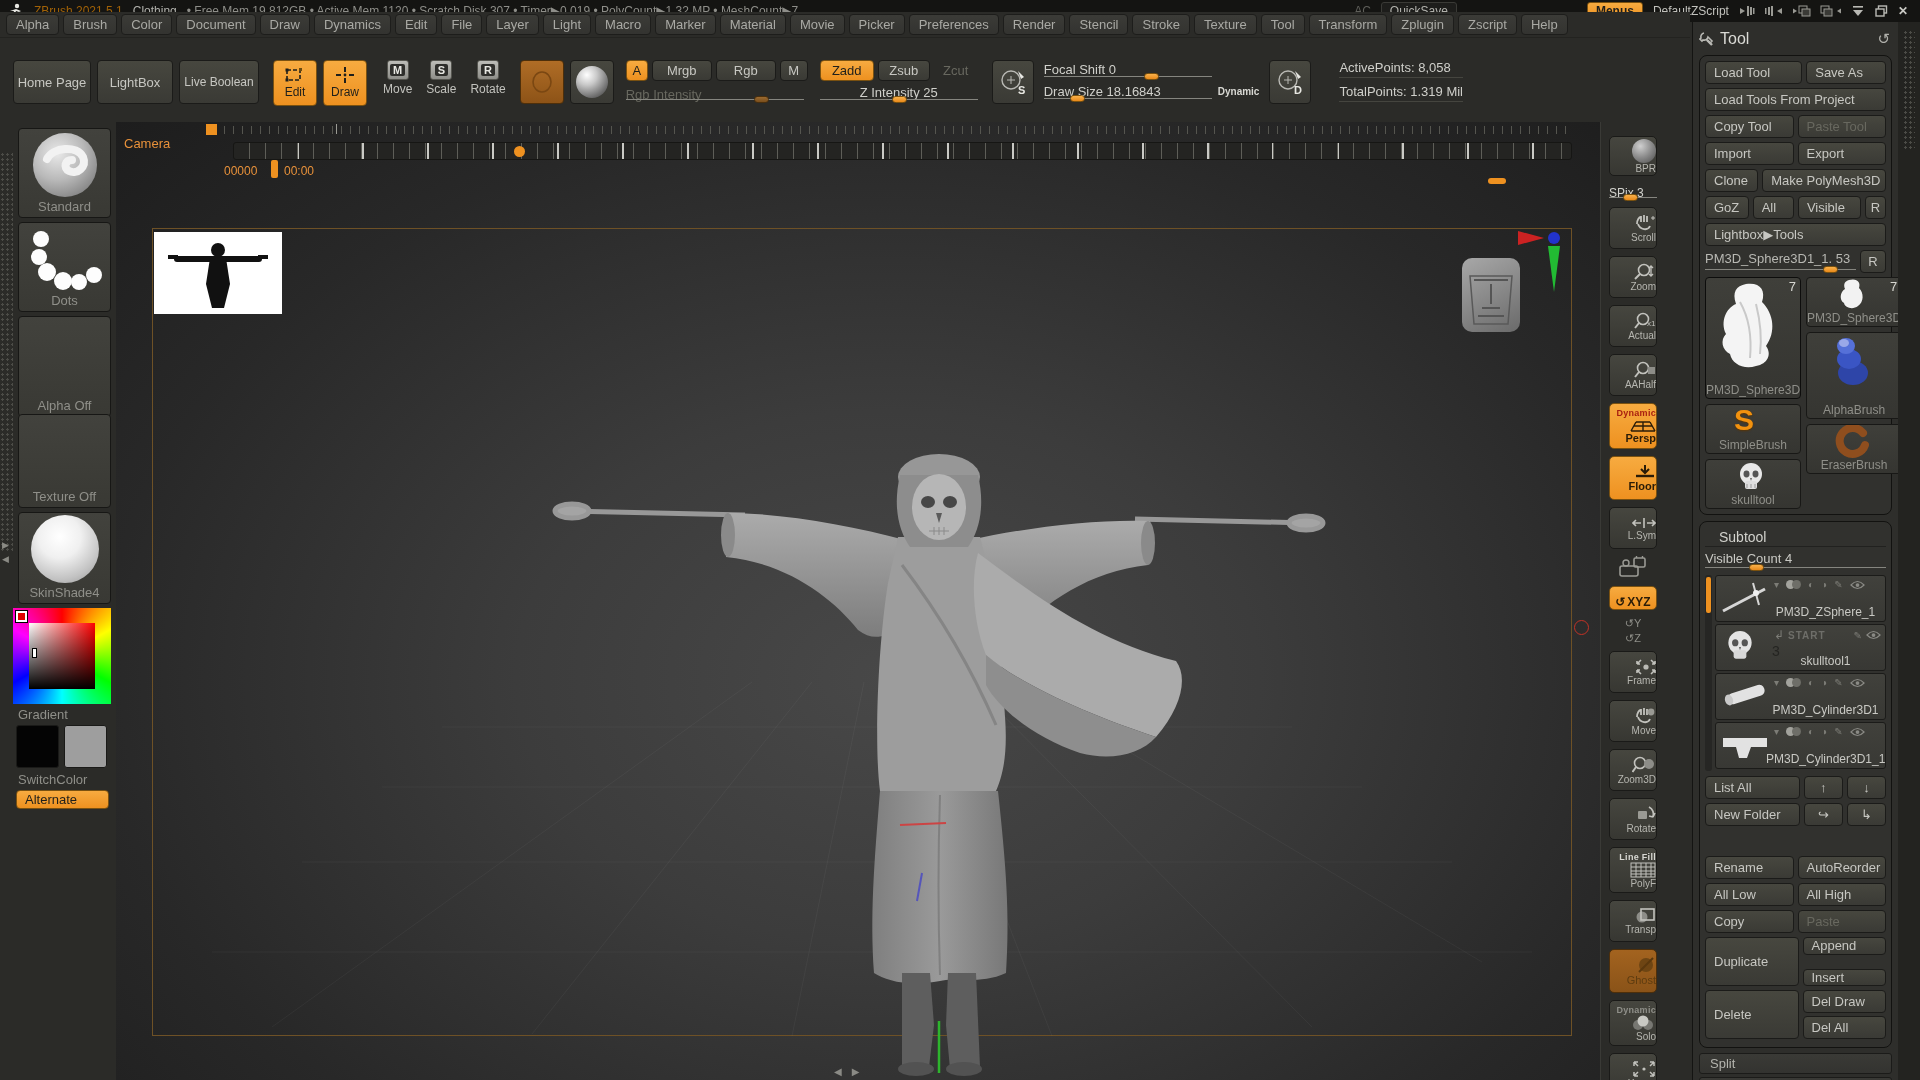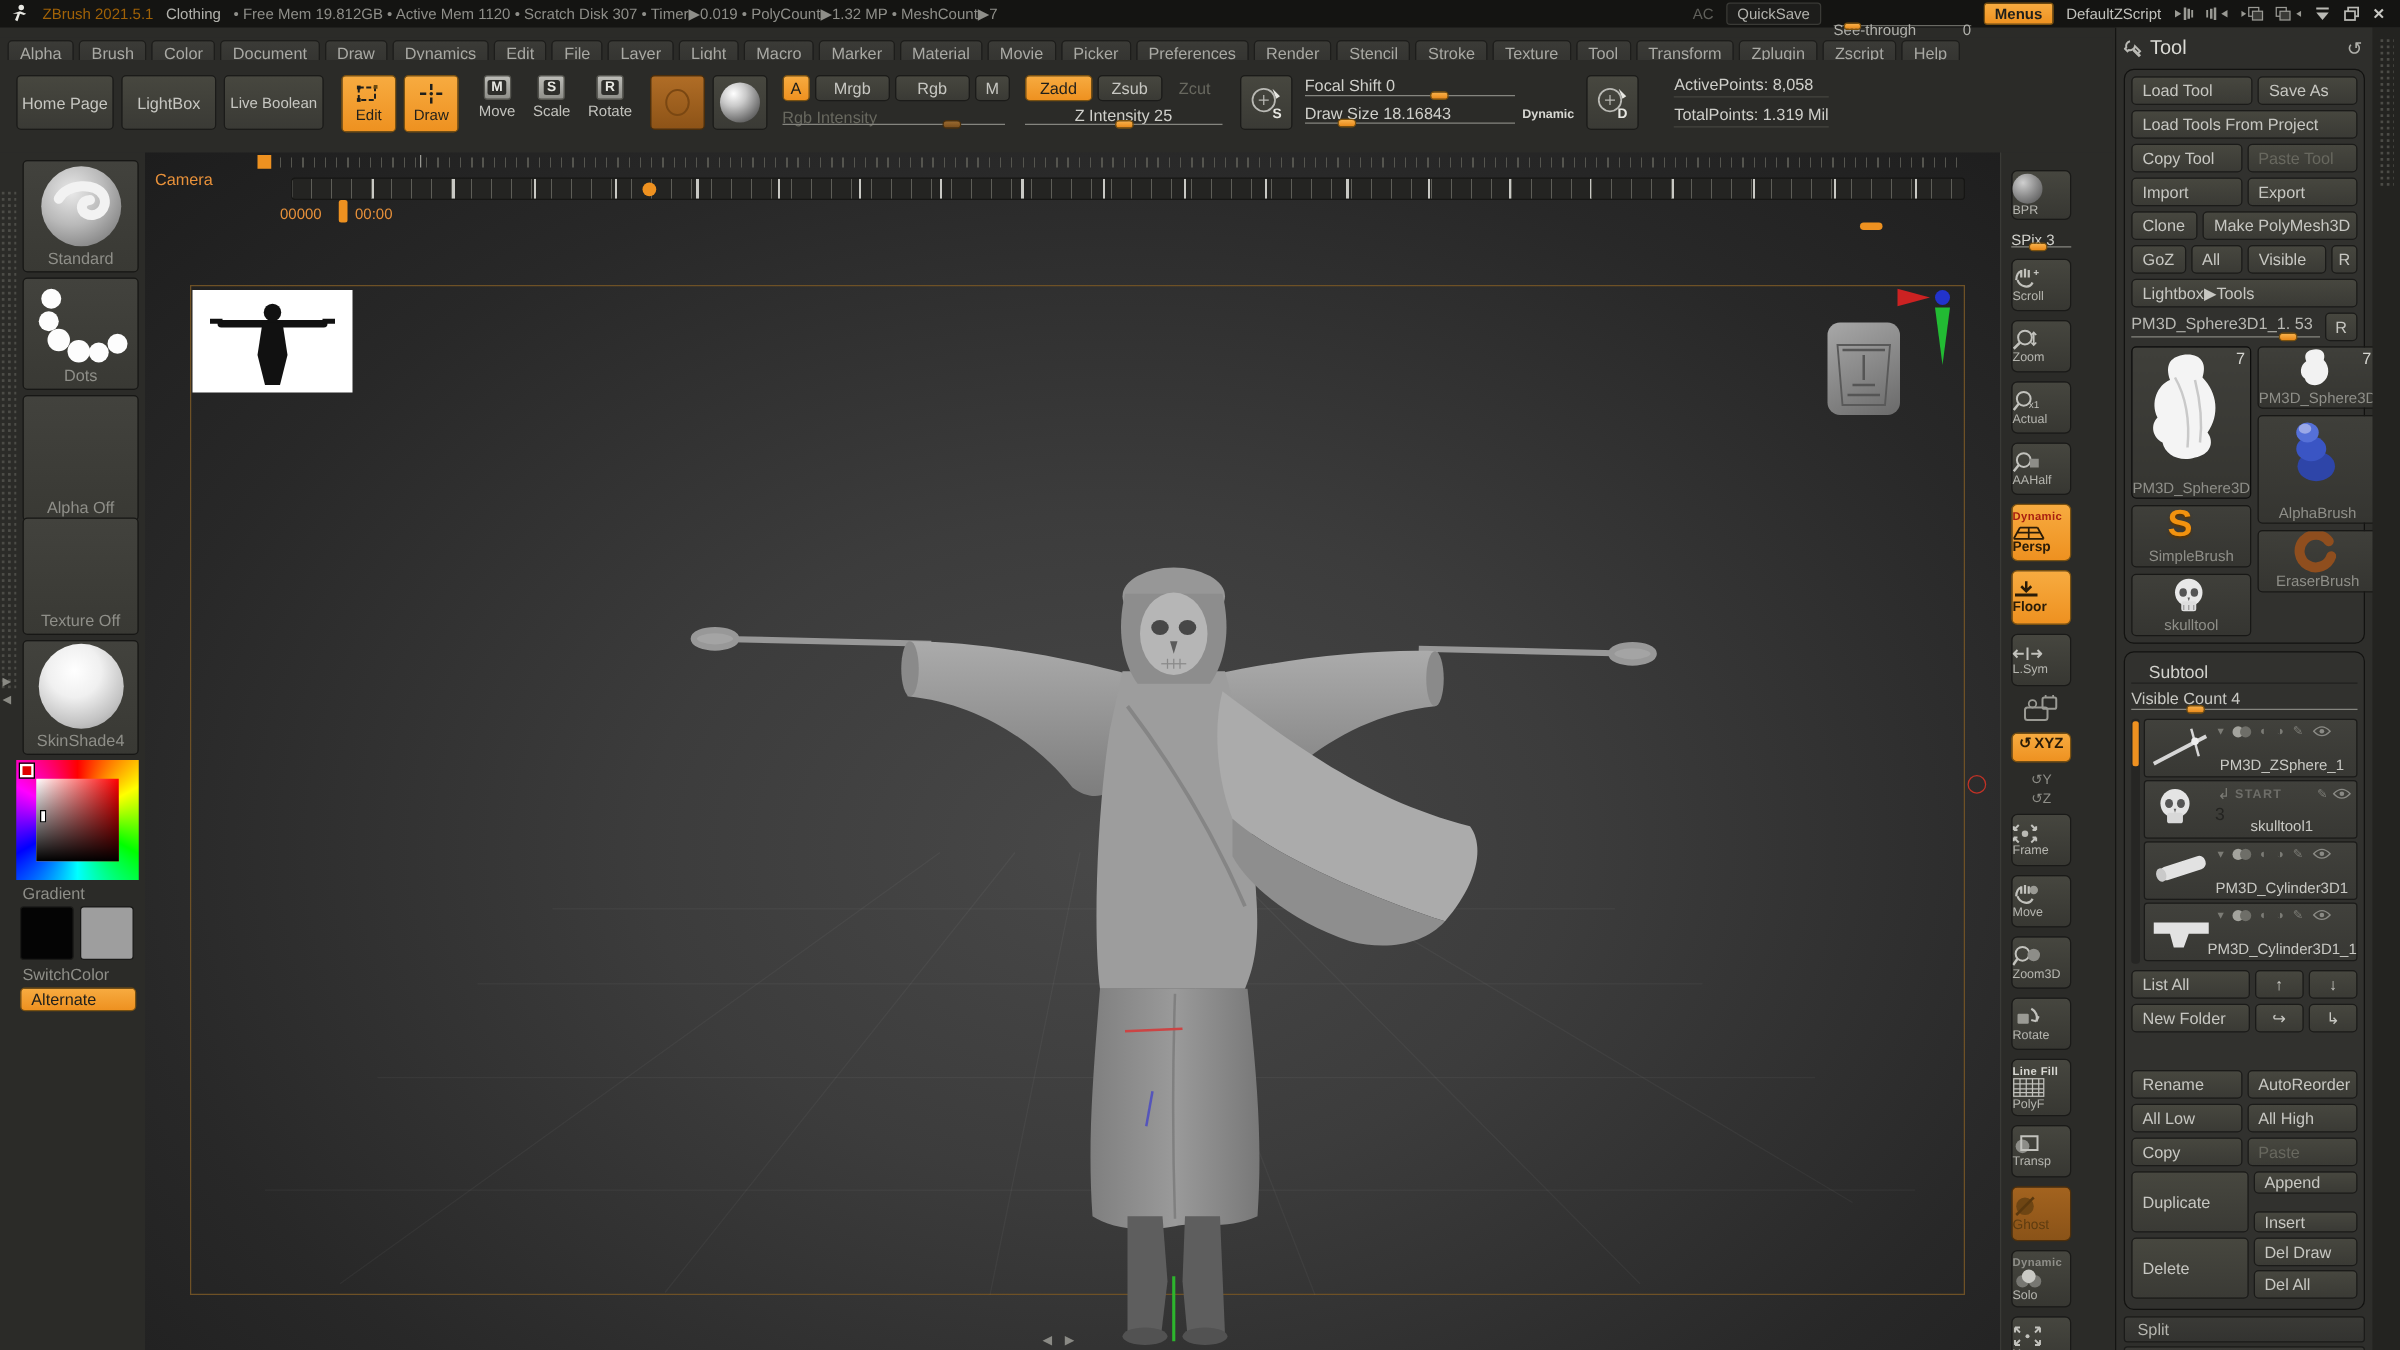--- a/index.html
+++ b/index.html
@@ -12,40 +12,40 @@
 .sl{position:relative}
 .tk{position:absolute;left:0;right:0;bottom:3px;height:1px;background:#85857f}
 .kn{position:absolute;bottom:0;height:7px;width:15px;border-radius:3.5px;background:linear-gradient(#f9b14b,#e8891a);border:1px solid #7c520e}
 .kn.brown{background:linear-gradient(#9a6a30,#7a4e1c);border-color:#4a2f0c}
 
 #titlebar{position:absolute;top:0;left:0;width:1920px;height:22px;background:#141412;display:flex;align-items:center;gap:10px;padding:0 8px;font-size:12px;color:#b2b2ad}
 #titlebar .dimtx{color:#8e8e89}
 .tbbtn{border:1px solid #3a3a36;border-radius:3px;padding:1px 8px;background:#1d1d1b}
 .tbor{background:linear-gradient(#f7ab40,#ee9120);color:#1f1f1b;border-color:#7a5110;font-weight:bold}
 
-#menubar{position:absolute;top:30px;left:0;width:1690px;height:26px;background:#2b2b28;display:flex;align-items:center;gap:4px;padding:0 6px;border-bottom:1px solid #232320}
+#menubar{position:absolute;top:12px;left:0;width:1690px;height:26px;background:#2b2b28;display:flex;align-items:center;gap:4px;padding:0 6px;border-bottom:1px solid #232320}
 .mb{background:linear-gradient(180deg,#3b3b37,#333330);border:1px solid #1d1d1b;border-radius:4px;color:#a9a9a4;font-size:13px;padding:2px 9px}
 
 #topshelf{position:absolute;top:48px;left:0;width:1692px;height:74px;background:#2b2b28;display:flex;align-items:flex-start;padding:12px 0 0 13px}
 .sq{width:44px;height:44px;display:flex;flex-direction:column;align-items:center;justify-content:center;gap:2px;font-size:12px}
 .icbtn{display:flex;flex-direction:column;align-items:center;justify-content:center;color:#c2c2bd;font-size:12px;gap:2px}
 .pg{width:22px;height:20px;border-radius:3px;background:linear-gradient(#bdbdb8,#8e8e89);border:1px solid #55554f;display:flex;align-items:center;justify-content:center}
 .pg b{background:#2e2e2b;color:#e8e8e3;font-size:11px;padding:0 3px;border-radius:2px}
 
 #leftshelf{position:absolute;top:122px;left:0;width:116px;height:958px;background:#2b2b28}
 .lstrip{position:absolute;left:0;top:30px;width:13px;height:400px;background-image:radial-gradient(#4c4c47 1px,transparent 1.2px);background-size:5px 5px}
 .thumb{position:absolute;left:18px;width:93px;background:linear-gradient(#42423d,#393934);border:1px solid #171715;border-radius:4px;display:flex;flex-direction:column;align-items:center;justify-content:flex-end;overflow:hidden}
 .tlb{font-size:13px;color:#8f8f89;padding:2px 0 3px}
 
 #canvas{position:absolute;top:122px;left:116px;width:1484px;height:958px;background:radial-gradient(ellipse at 52% 58%,#484848 0%,#3c3c3c 34%,#282828 72%,#1d1d1d 100%);overflow:hidden}
 #docborder{position:absolute;left:36px;top:106px;width:1420px;height:808px;border:1px solid #6e5126}
 .cam-orange{color:#e8913a}
 
 #rightshelf{position:absolute;top:122px;left:1600px;width:92px;height:958px;background:#2b2b28;border-left:1px solid #3a3a36;display:flex;flex-direction:column;align-items:flex-start;padding:14px 0 0 8px}
-.rsb{width:48px;min-height:42px;display:flex;flex-direction:column;align-items:flex-start;justify-content:center;background:linear-gradient(#46463f,#373732);border:1px solid #1a1a18;border-radius:5px;color:#b6b6b0;font-size:10px;margin-bottom:7px;position:relative}
+.rsb{width:48px;min-height:42px;display:flex;flex-direction:column;align-items:flex-end;justify-content:center;background:linear-gradient(#46463f,#373732);border:1px solid #1a1a18;border-radius:5px;color:#b6b6b0;font-size:10px;margin-bottom:7px;position:relative}
 .rsb.orange{background:linear-gradient(#f7ab40,#ee9120);color:#2a1c08;border-color:#7a5110}
 .rsb.ghostb{background:linear-gradient(#a3631f,#8a5318);color:#5e3c10;border-color:#4e2f0a}
 .rsb .ov{font-size:9px;font-weight:bold;letter-spacing:.3px}
 
 #toolpanel{position:absolute;top:22px;left:1692px;width:206px;height:1058px;background:#2e2e2b;border-left:1px solid #141412;padding:4px 6px 0 6px;font-size:13px}
 #tphead{display:flex;align-items:center;gap:6px;height:26px;color:#dadad5;font-size:16px}
 .grp{border:1px solid #121210;background:#31312e;border-radius:8px;padding:5px;margin-top:3px}
 .row{display:flex;gap:4px;margin-bottom:4px}
 .bb{height:23px;flex:1}
 .tile{background:linear-gradient(#3f3f3a,#353531);border:1px solid #181816;border-radius:4px;position:relative;display:flex;align-items:flex-end;justify-content:center;overflow:hidden}

